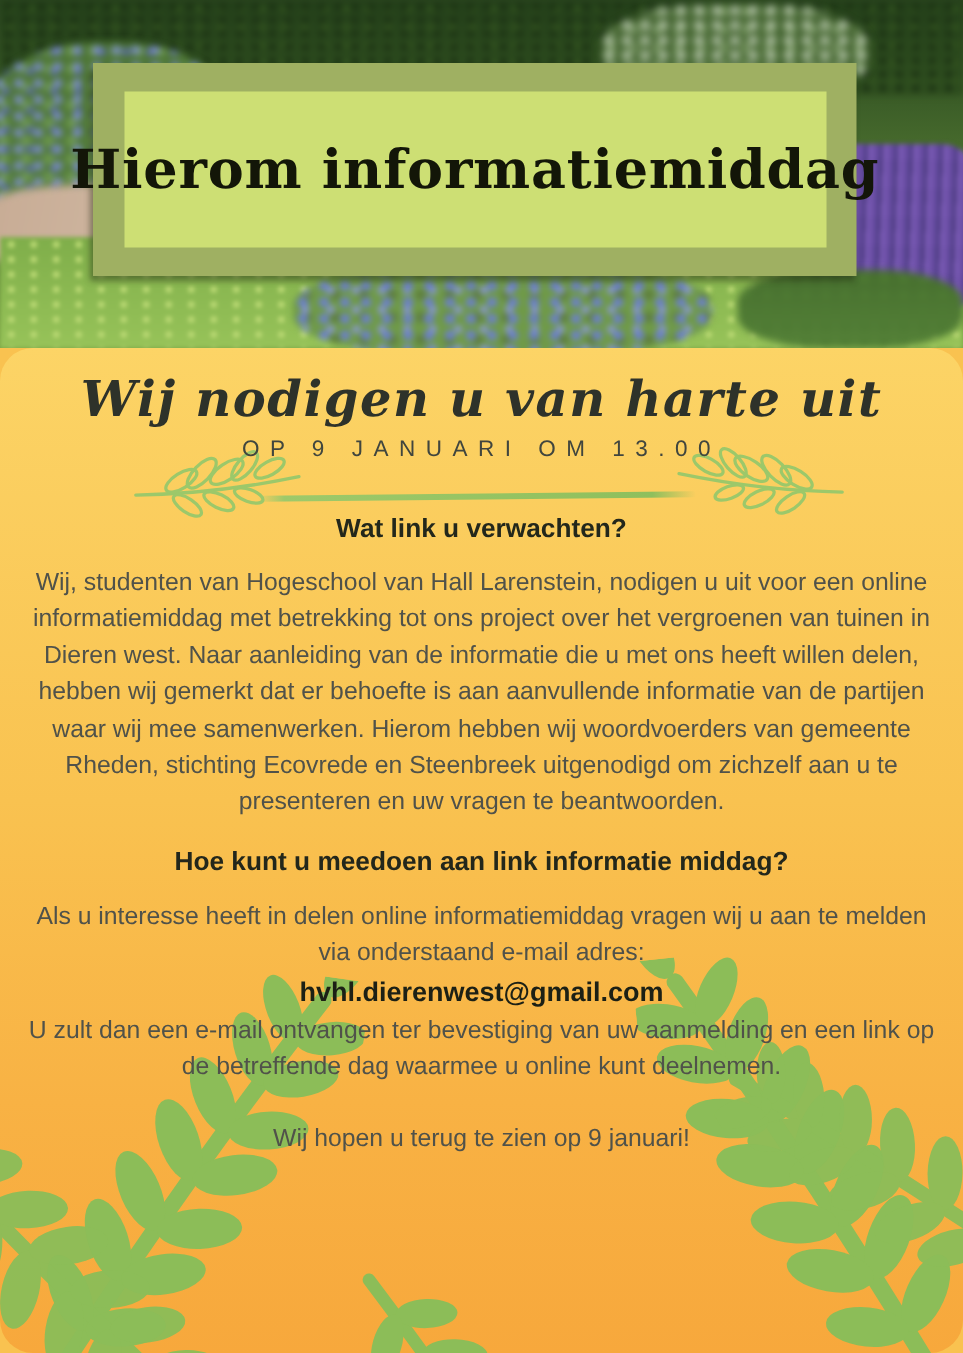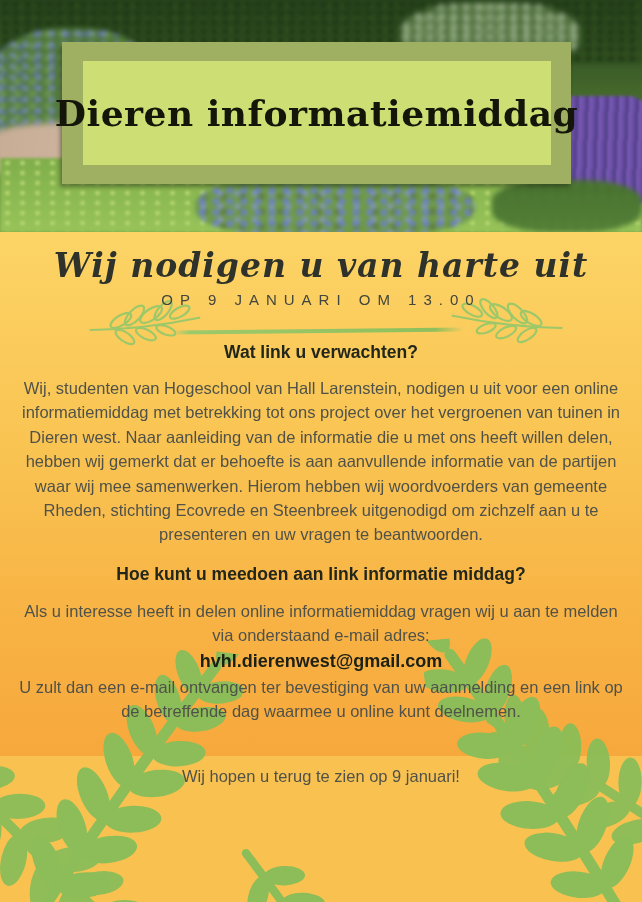--- a/index.html
+++ b/index.html
@@ -65,42 +65,42 @@
   
   .banner{position:absolute;left:62px;top:42px;width:509px;height:142px;
     background:#9fb062;box-shadow:-2px 3px 4px rgba(30,40,15,.45);
     display:flex;align-items:center;justify-content:center;z-index:5;}
   .banner-inner{width:468px;height:104px;background:#cddf74;
     display:flex;align-items:center;justify-content:center;}
   .banner-inner h1{margin:0;font-family:"DejaVu Serif","Liberation Serif",serif;
     font-weight:bold;font-size:36px;color:#131608;letter-spacing:.5px;white-space:nowrap;}
 
   
-  .content{position:absolute;top:232px;left:0;width:642px;height:524px;
+  .content{position:absolute;top:232px;left:0;width:642px;height:670px;
     background:linear-gradient(180deg,#fcd466 0%,#f9c250 45%,#f8b244 75%,#f7a83c 100%);
-    text-align:center;}
+    text-align:center;border-radius:22px;}
   .content .text{position:relative;z-index:3;}
 
   .script-heading{margin:14px auto 0;font-family:"DejaVu Serif","Liberation Serif",serif;
     font-style:italic;font-weight:bold;font-size:33px;color:#2e322a;letter-spacing:1px;}
   .date-line{margin:6px auto 0;font-size:15px;letter-spacing:7px;color:#41463e;}
 
   .deco{position:absolute;z-index:1;pointer-events:none;}
   .date-underline{position:absolute;left:172px;top:97px;width:292px;height:3.5px;z-index:1;
     border-radius:3px;transform:rotate(-.6deg);
     background:linear-gradient(90deg,rgba(158,201,106,0) 0%,#9ec96a 6%,#8fbf5d 90%,rgba(158,201,106,0) 100%);}
 
   .section-heading{margin:34px auto 0;font-size:17.5px;font-weight:bold;color:#23271b;}
   .body-text{margin:13px auto 0;width:604px;font-size:16.5px;line-height:1.48;color:#50524a;}
   .body-text p{margin:0;}
   .join-heading{margin:17px auto 0;font-size:17.5px;font-weight:bold;color:#23271b;}
   .join-intro{margin:14px auto 0;width:600px;font-size:16.5px;line-height:1.48;color:#50524a;}
   .email{margin:3px auto 0;font-size:18px;font-weight:bold;color:#1c2015;}
   .confirmation{margin:3px auto 0;width:610px;font-size:16.5px;line-height:1.48;color:#50524a;}
-  .closing{margin:44px auto 0;font-size:16.5px;color:#50524a;}
+  .closing{margin:27px auto 0;font-size:16.5px;color:#50524a;}
 
   .sprig{color:#9cc86a;}
   .branch{color:#8cbd58;}
   svg.icon{display:block;}
 </style>
 </head>
 <body>
 
 <svg width="0" height="0" style="position:absolute" aria-hidden="true">
   <defs>
@@ -180,21 +180,21 @@
     <div class="layer white-flowers-top"></div>
     <div class="layer bush-left"></div>
     <div class="layer path-left"></div>
     <div class="layer grass"></div>
     <div class="layer flowers-center"></div>
     <div class="layer salvia-right"></div>
     <div class="layer green-bottom-right"></div>
 
     <div class="banner">
       <div class="banner-inner">
-        <h1>Dieren informatiemiddag</h1>
+        <h1>Hierom informatiemiddag</h1>
       </div>
     </div>
   </div>
 
   <div class="content">
 
     <svg class="icon deco sprig" style="left:86px;top:62px;width:118px;height:58px;transform:rotate(6deg);">
         <use href="#sprig"></use>
       </svg>
     <svg class="icon deco sprig" style="left:448px;top:60px;width:118px;height:58px;transform:scaleX(-1) rotate(6deg);">

